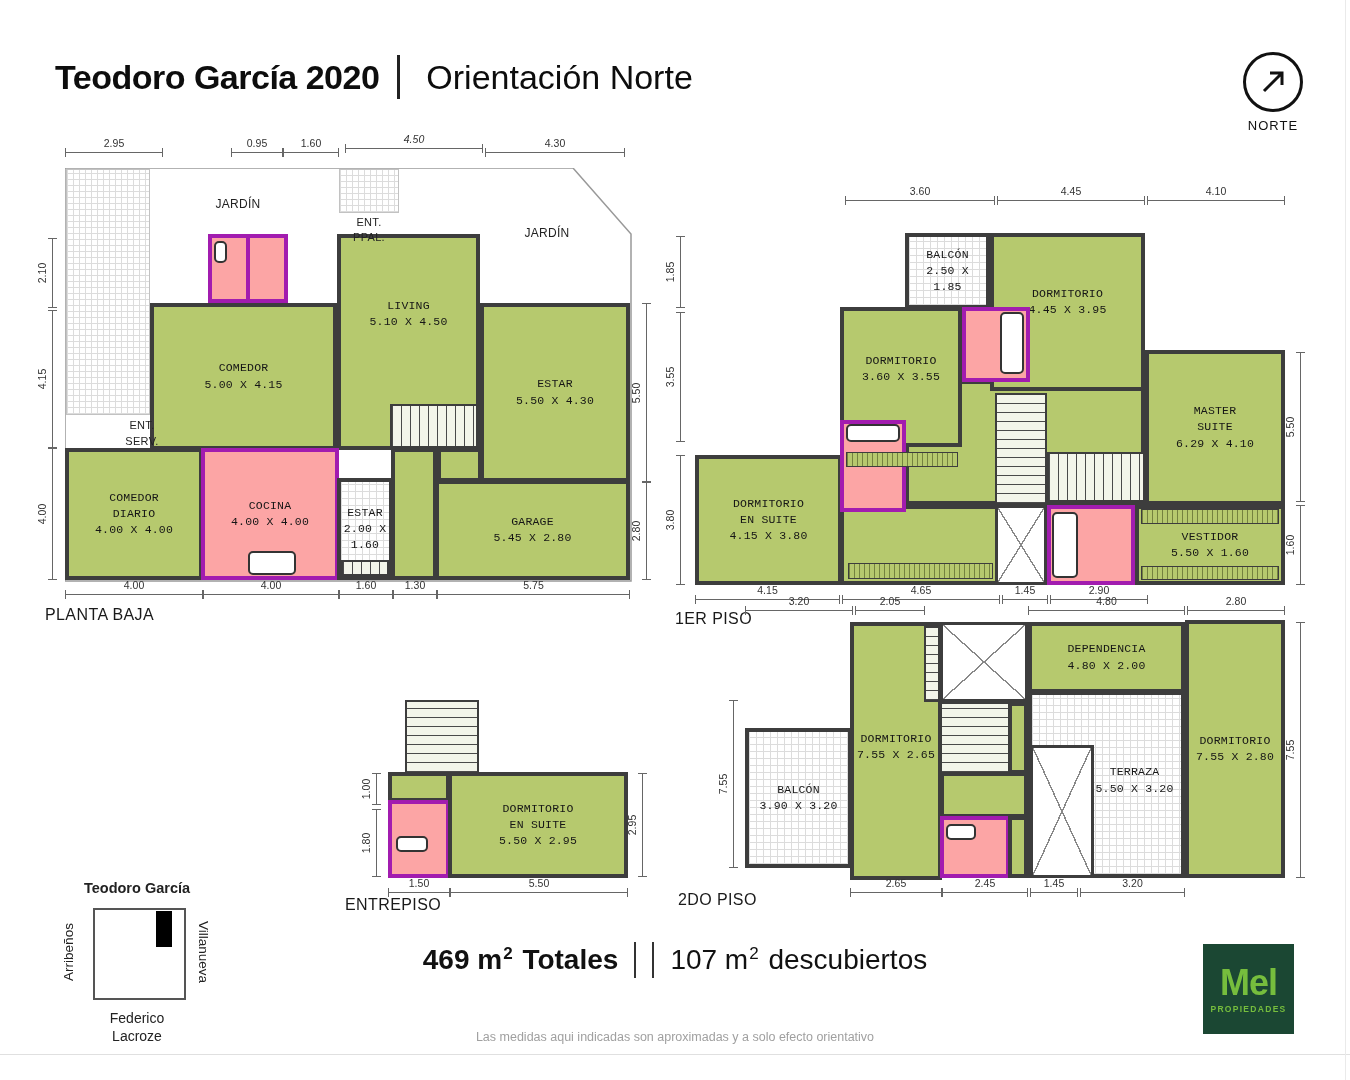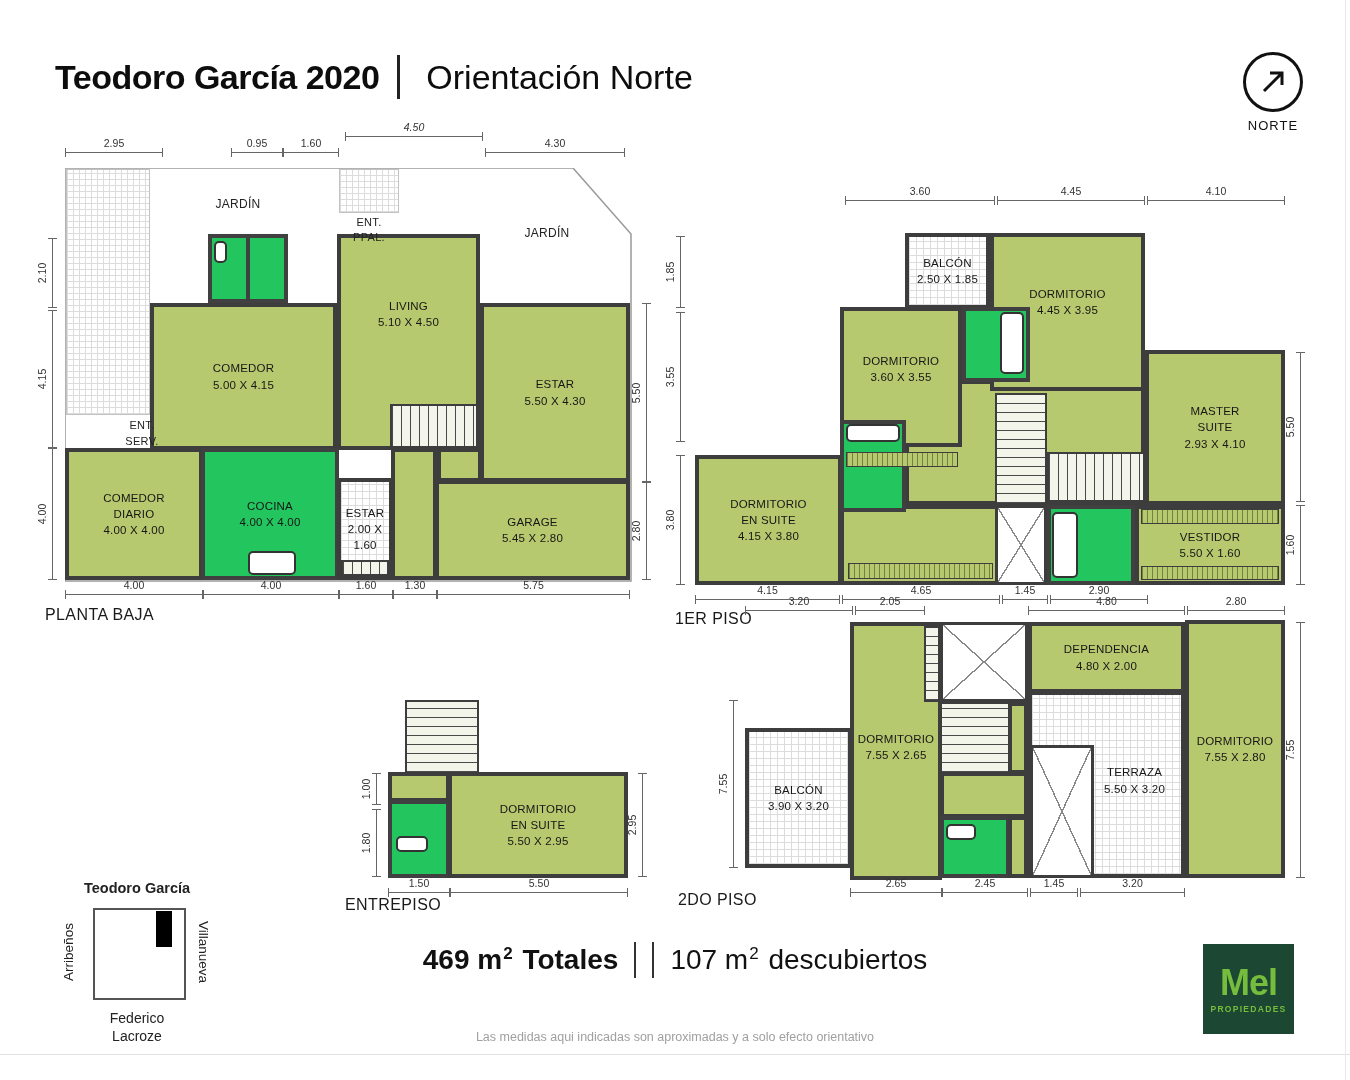--- a/index.html
+++ b/index.html
@@ -13,39 +13,39 @@
   
   .north{position:absolute;left:1240px;top:52px;width:66px;text-align:center;}
   .north-circle{width:54px;height:54px;border:3px solid #111;border-radius:50%;margin:0 auto;
                 display:flex;align-items:center;justify-content:center;background:#fff;}
   .north-label{margin-top:6px;font-size:13px;letter-spacing:1px;color:#111;}
   
   .canvas{position:absolute;inset:0;}
   .lot{position:absolute;}
   .el{position:absolute;box-sizing:border-box;}
   .f-light{background:#b6c96e;border:4px solid #3d3d3d;}
-  .f-dark{background:#22c55e;border:4px solid #404040;}
+  .f-dark{background:#fca5a5;border:4px solid #a21caf;}
   .f-hatch{background-color:#fff;border:4px solid #3d3d3d;
      background-image:repeating-linear-gradient(0deg,#dcdcdc 0 1px,transparent 1px 7px),
                       repeating-linear-gradient(90deg,#dcdcdc 0 1px,transparent 1px 7px);}
   .f-lothatch{background-color:#fff;border:1px solid #c2c2c2;
      background-image:repeating-linear-gradient(0deg,#dcdcdc 0 1px,transparent 1px 6px),
                       repeating-linear-gradient(90deg,#dcdcdc 0 1px,transparent 1px 6px);}
   .f-stair-v{background-color:#f3f5ea;border:2px solid #3d3d3d;
      background-image:repeating-linear-gradient(90deg,#4a4a4a 0 1px,transparent 1px 9px);}
   .f-stair-h{background-color:#f3f5ea;border:2px solid #3d3d3d;
      background-image:repeating-linear-gradient(0deg,#4a4a4a 0 1px,transparent 1px 9px);}
   .f-stripe-v{background-color:#b6c96e;border:1px solid #3d3d3d;
      background-image:repeating-linear-gradient(90deg,#74823f 0 1px,transparent 1px 5px);}
   .f-shaft{background-color:#fff;border:3px solid #3d3d3d;
      background-image:linear-gradient(to top right,transparent calc(50% - 0.7px),#888 calc(50% - 0.7px) calc(50% + 0.7px),transparent calc(50% + 0.7px)),
                       linear-gradient(to bottom right,transparent calc(50% - 0.7px),#888 calc(50% - 0.7px) calc(50% + 0.7px),transparent calc(50% + 0.7px));}
   .f-fixture{background:#fff;border:2px solid #333;border-radius:5px;}
   .room-label{position:absolute;inset:0;display:flex;flex-direction:column;align-items:center;
-     justify-content:center;font-size:11.5px;line-height:1.4;color:#161616;text-align:center;letter-spacing:.2px;}
+     justify-content:center;font-size:11.5px;line-height:1.4;color:#161616;text-align:center;letter-spacing:.2px;font-family:Liberation Mono, monospace;}
   
   .dim{position:absolute;}
   .dim-h{border-top:1px solid #666;height:0;}
   .dim-h::before,.dim-h::after{content:"";position:absolute;top:-5px;width:1px;height:9px;background:#666;}
   .dim-h::before{left:0;}.dim-h::after{right:0;}
   .dim-h .dim-label{position:absolute;left:50%;top:-16px;transform:translateX(-50%);
      font-size:10.5px;color:#333;white-space:nowrap;}
   .dim-v{border-left:1px solid #666;width:0;}
   .dim-v::before,.dim-v::after{content:"";position:absolute;left:-5px;height:1px;width:9px;background:#666;}
   .dim-v::before{top:0;}.dim-v::after{bottom:0;}
@@ -163,21 +163,21 @@
       <div class="el f-fixture" style="left: 214px; top: 241px; width: 13px; height: 22px;"></div>
       <div class="dim dim-h" style="left: 65px; top: 152px; width: 98px;">
         <span class="dim-label">2.95</span>
       </div>
       <div class="dim dim-h" style="left: 231px; top: 152px; width: 52px;">
         <span class="dim-label">0.95</span>
       </div>
       <div class="dim dim-h" style="left: 283px; top: 152px; width: 56px;">
         <span class="dim-label">1.60</span>
       </div>
-      <div class="dim dim-h" style="left: 345px; top: 136px; width: 138px; font-style: italic;">
+      <div class="dim dim-h" style="left: 345px; top: 148px; width: 138px; font-style: italic;">
         <span class="dim-label">4.50</span>
       </div>
       <div class="dim dim-h" style="left: 485px; top: 152px; width: 140px;">
         <span class="dim-label">4.30</span>
       </div>
       <div class="dim dim-v" style="left: 52px; top: 238px; height: 70px;">
         <span class="dim-label">2.10</span>
       </div>
       <div class="dim dim-v" style="left: 52px; top: 310px; height: 138px;">
         <span class="dim-label">4.15</span>
@@ -231,21 +231,21 @@
         <div class="room-label" style="transform: translate(0px, -8px);">
           <div>DORMITORIO</div>
           <div>3.60 X 3.55</div>
         </div>
       </div>
       <div class="el f-dark" style="left: 962px; top: 307px; width: 68px; height: 75px;"></div>
       <div class="el f-light" style="left: 1145px; top: 350px; width: 140px; height: 155px;">
         <div class="room-label">
           <div>MASTER</div>
           <div>SUITE</div>
-          <div>2.93 X 4.10</div>
+          <div>6.29 X 4.10</div>
         </div>
       </div>
       <div class="el f-light" style="left: 1135px; top: 505px; width: 150px; height: 80px;">
         <div class="room-label">
           <div>VESTIDOR</div>
           <div>5.50 X 1.60</div>
         </div>
       </div>
       <div class="el f-stripe-v" style="left: 1141px; top: 509px; width: 138px; height: 15px;"></div>
       <div class="el f-stripe-v" style="left: 1141px; top: 566px; width: 138px; height: 14px;"></div>

